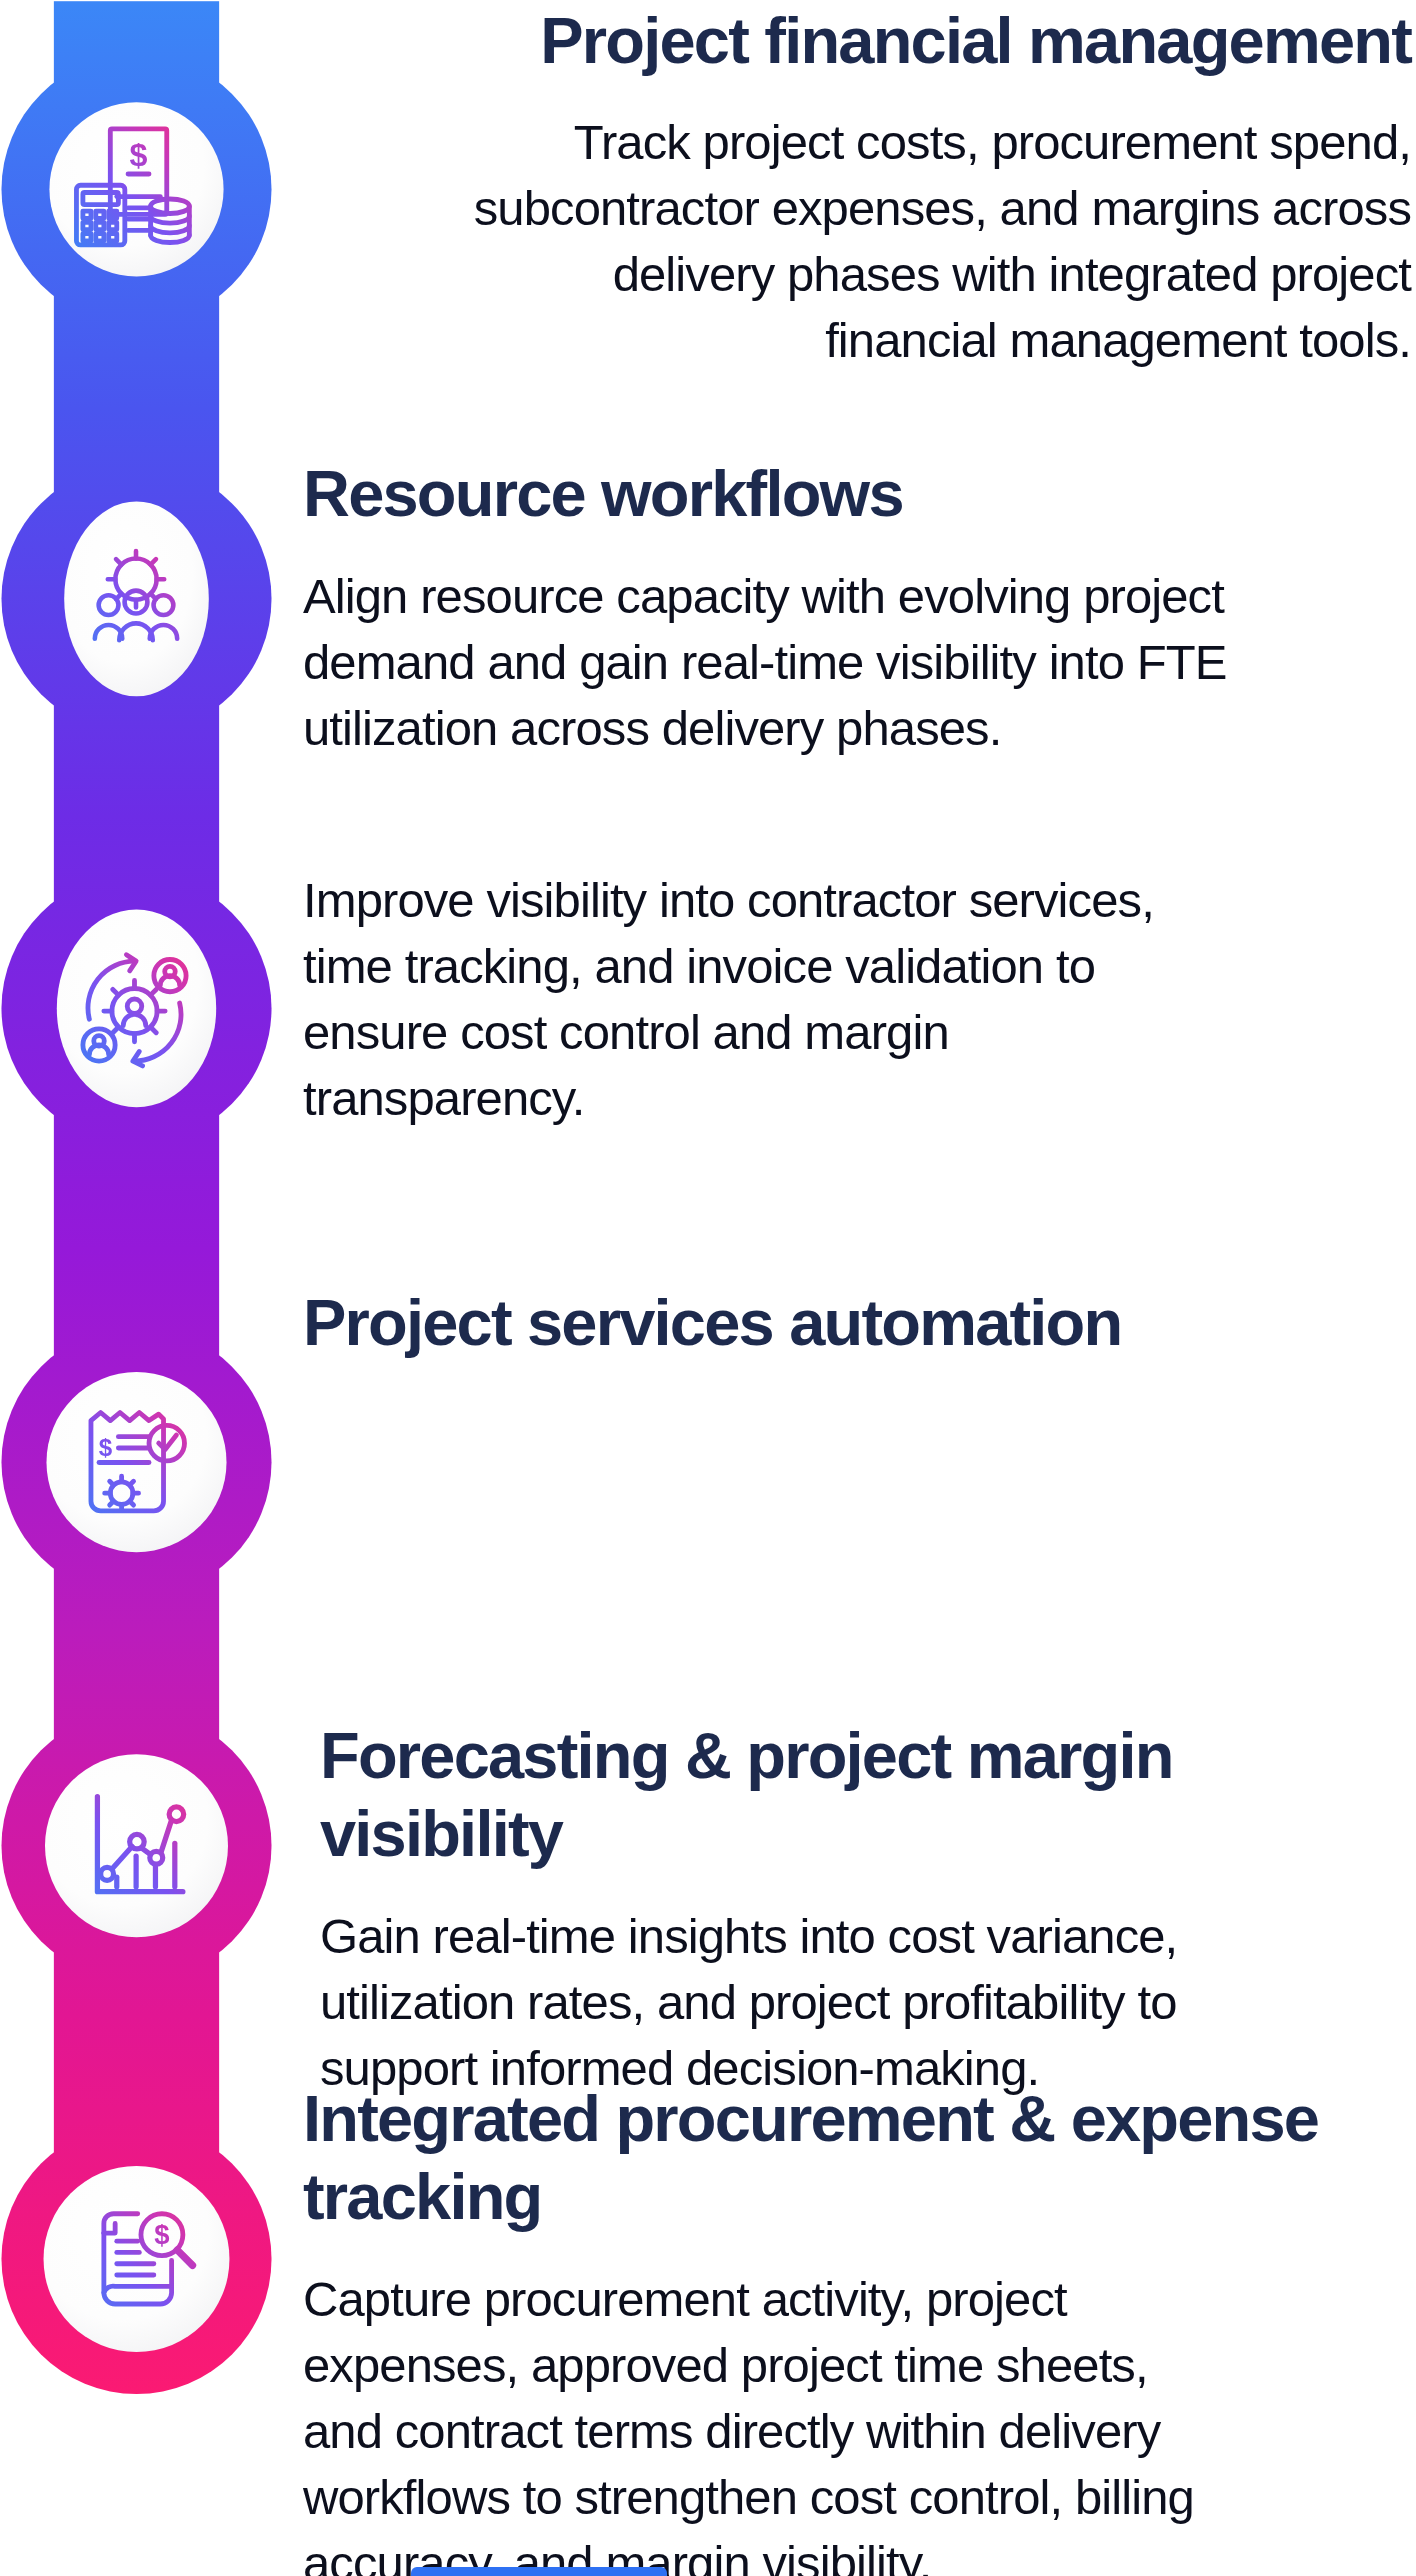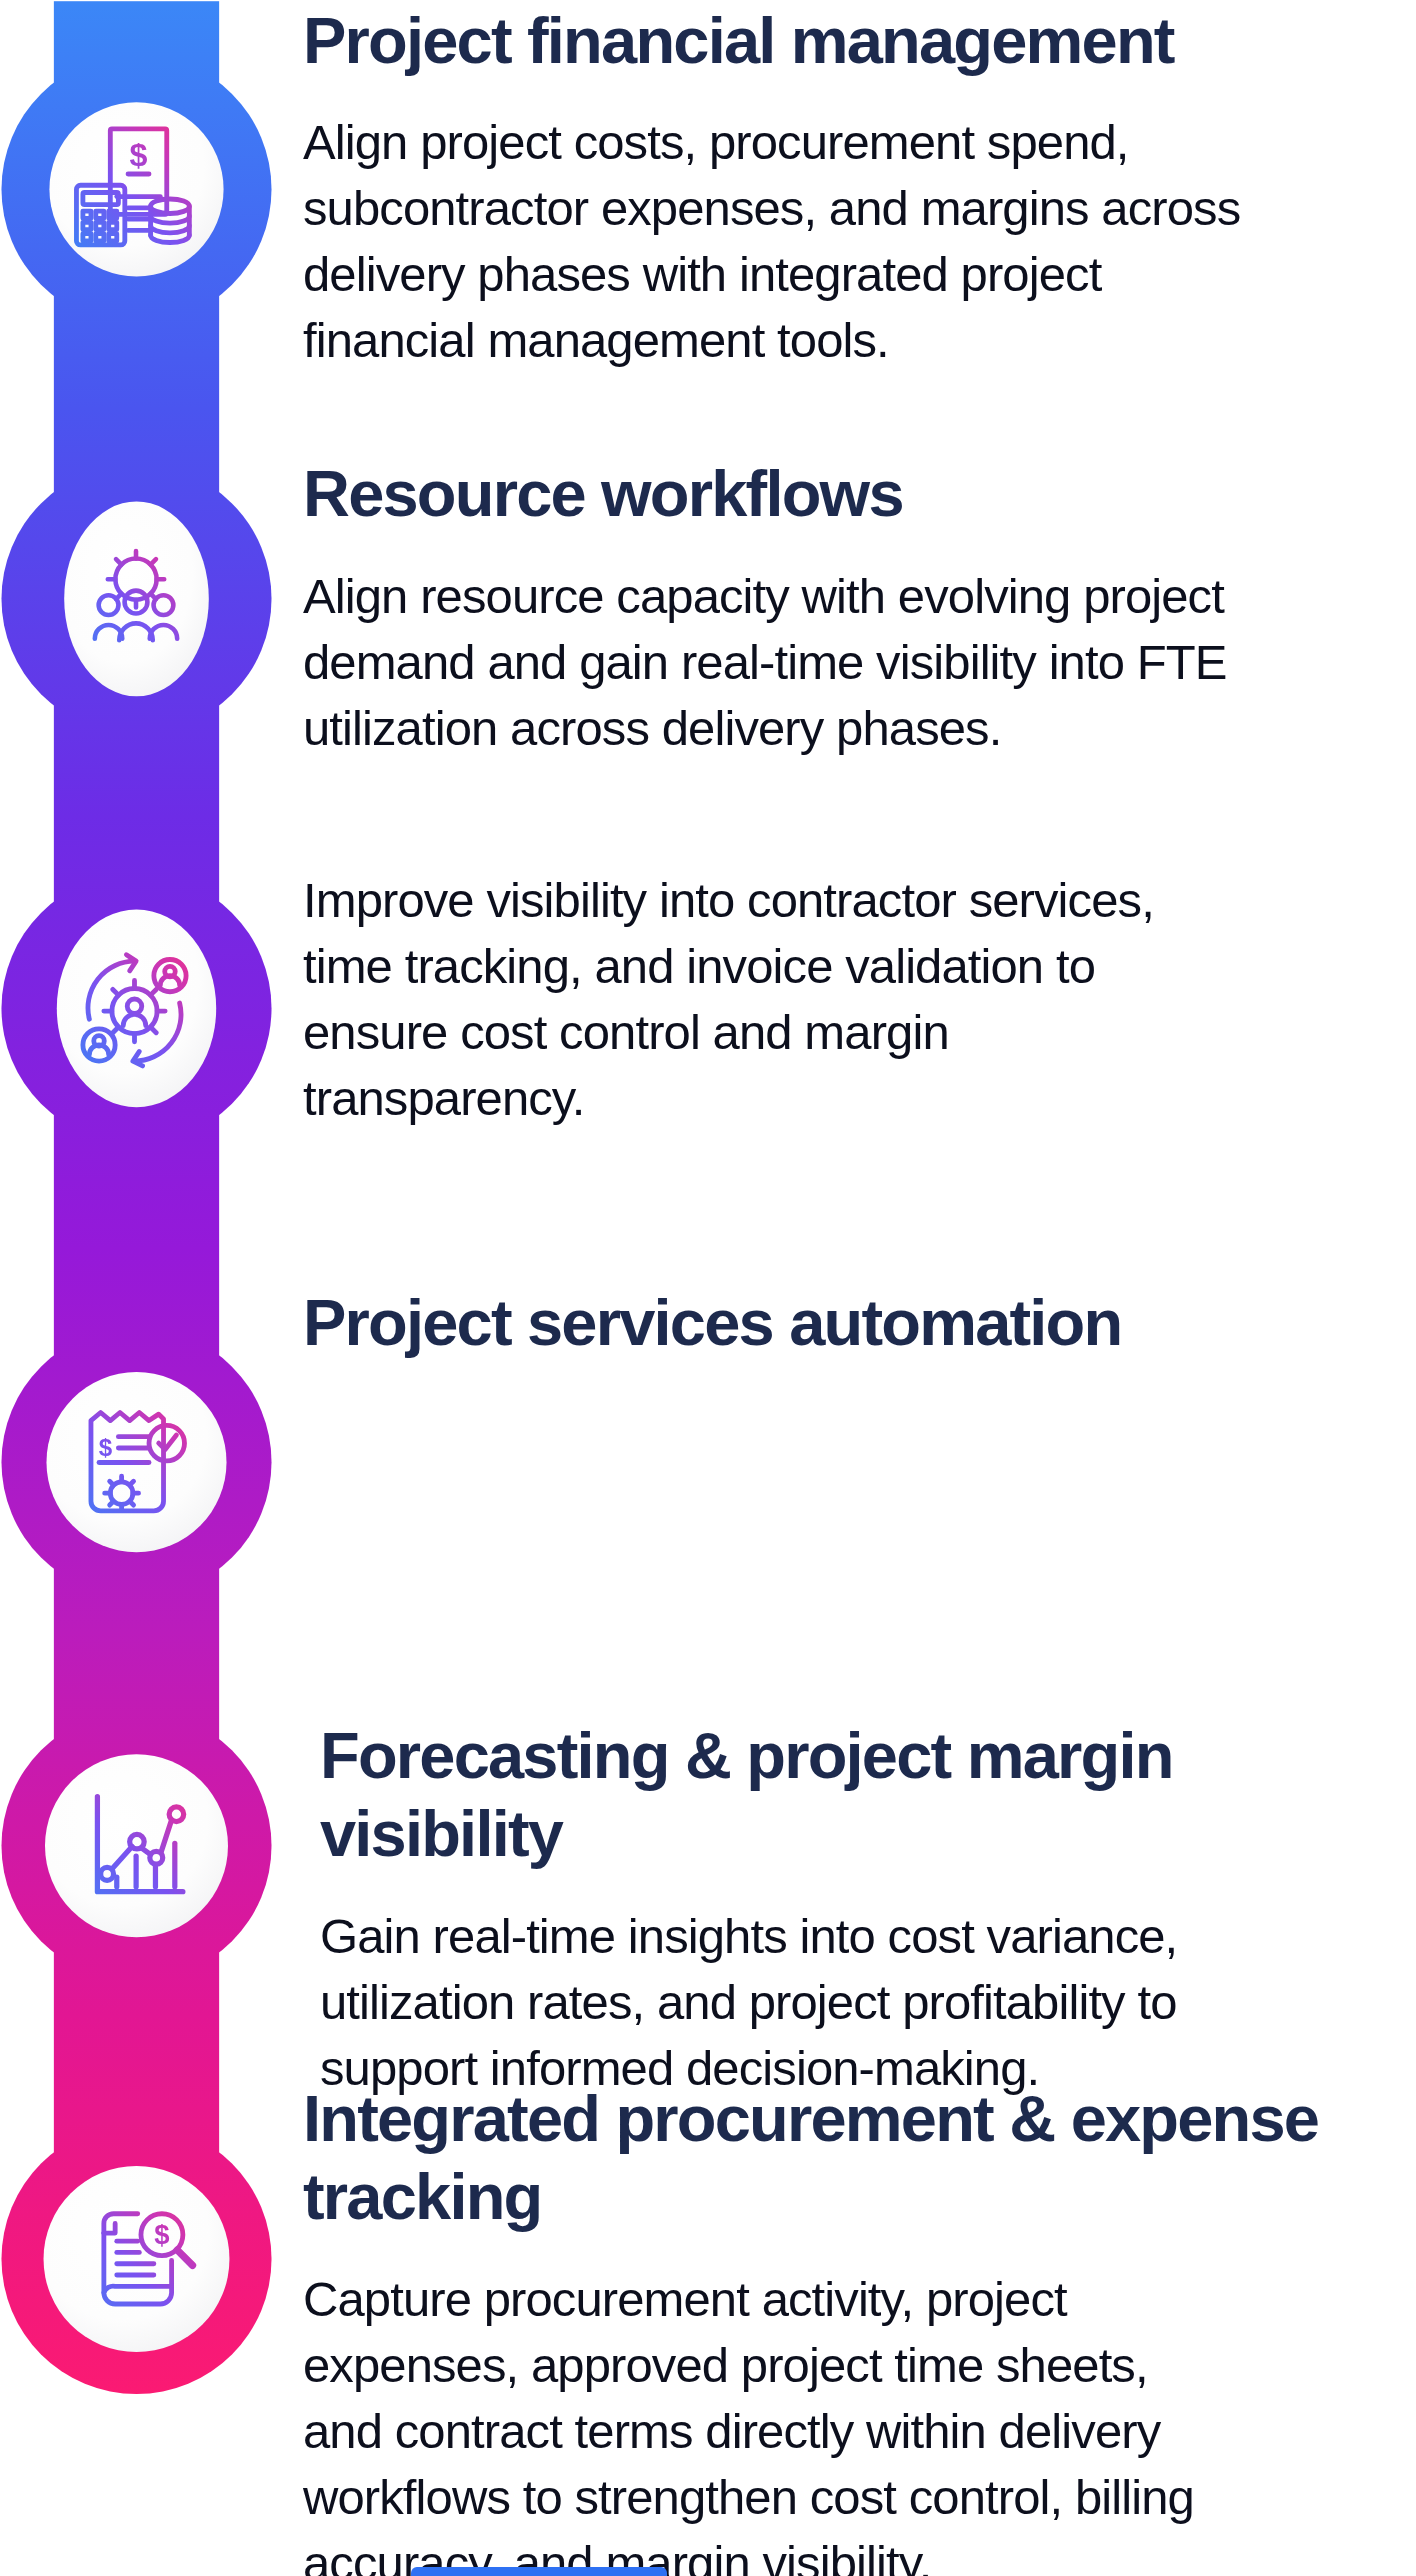--- a/index.html
+++ b/index.html
@@ -10,21 +10,21 @@
   }
   .chain-svg{position:absolute;left:0;top:0;}
   .icon-svg{position:absolute;}
   #icon-1{left:70px;top:124px;}
   #icon-2{left:75px;top:538px;}
   #icon-3{left:70px;top:945px;}
   #icon-4{left:70px;top:1398px;}
   #icon-5{left:70px;top:1782px;}
   #icon-6{left:70px;top:2196px;}
   .itemtext{position:absolute;left:303px;width:1108px;}
-  #t1{top:1.5px;}
+  #t1{top:1.5px;text-align:right;}
   #t2{top:455px;}
   #t3{top:867px;}
   #t4{top:1284px;}
   #t5{top:1717px;margin-left:17px;}
   #t6{top:2080px;}
   .itemtext h2{
     margin:0 0 29.5px 0;
     font-size:65px;line-height:78px;font-weight:700;
     letter-spacing:-1.8px;color:#1d2a4d;white-space:pre-line;
   }
@@ -227,21 +227,21 @@
     <line x1="58" y1="84" x2="104" y2="84"></line>
     <line x1="58" y1="98" x2="104" y2="98"></line>
     <circle cx="114" cy="48" r="26"></circle>
     <line x1="133" y1="67" x2="152" y2="86" stroke-width="9"></line>
   </g>
   <text x="114" y="60" font-size="34" text-anchor="middle" fill="url(#gi6)" font-weight="bold" font-family="Liberation Sans, sans-serif">$</text>
 </svg>
 
 <div class="itemtext" id="t1">
   <h2>Project financial management</h2>
-  <p>Align project costs, procurement spend,
+  <p>Track project costs, procurement spend,
 subcontractor expenses, and margins across
 delivery phases with integrated project
 financial management tools.</p>
 </div>
 
 <div class="itemtext" id="t2">
   <h2>Resource workflows</h2>
   <p>Align resource capacity with evolving project
 demand and gain real-time visibility into FTE
 utilization across delivery phases.</p>

